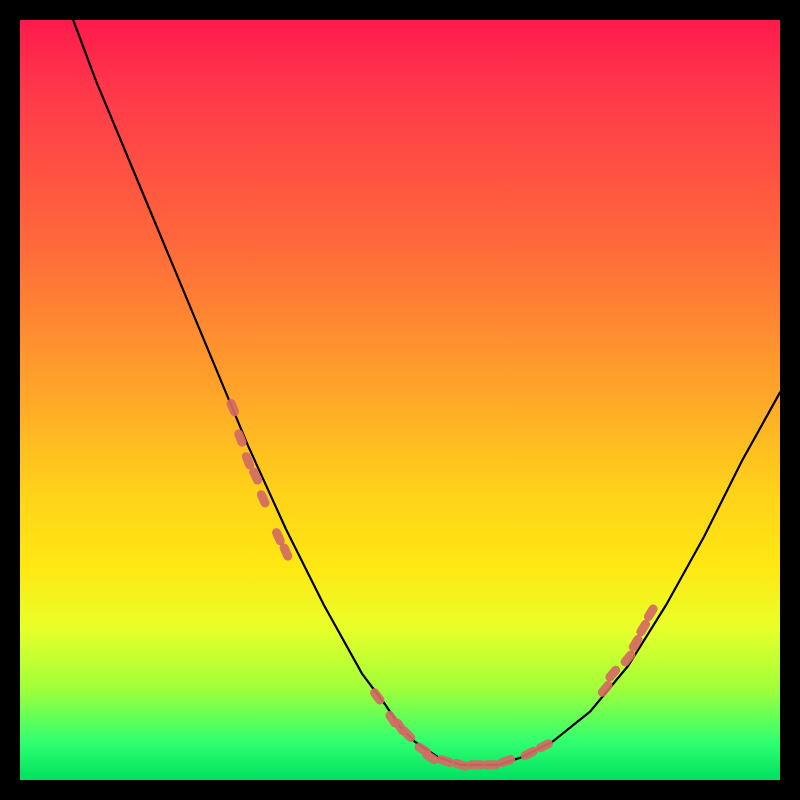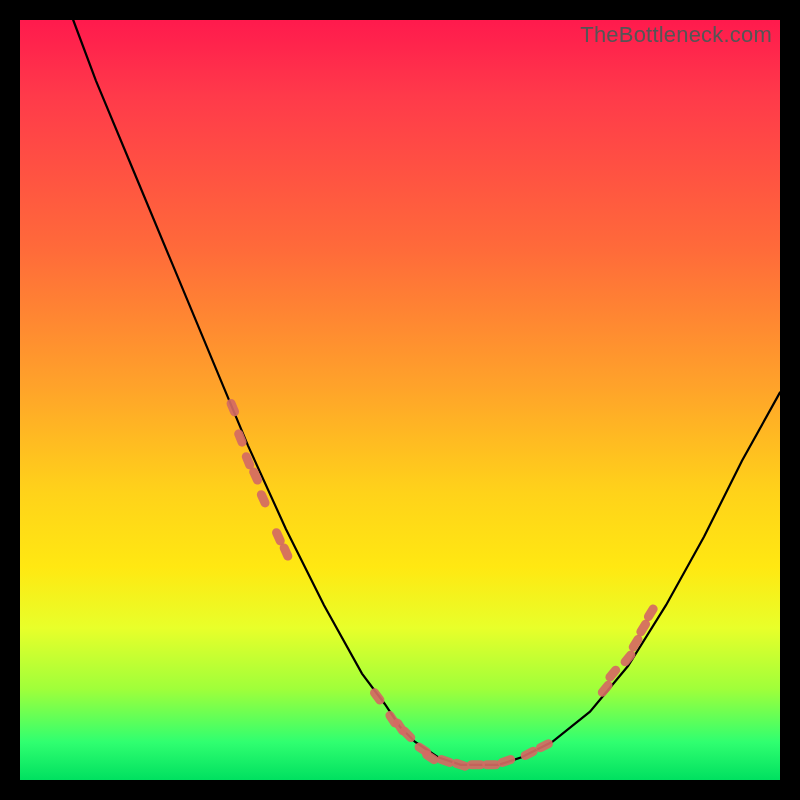--- a/index.html
+++ b/index.html
@@ -55,21 +55,20 @@
     width: 760px;
     height: 760px;
     overflow: visible;
   }
 </style>
 </head>
 <body>
 
 <div class="frame">
   <div class="plot">
-    <div class="watermark">TheBottleneck.com</div>
     <svg class="curve" viewBox="0 0 760 760" preserveAspectRatio="none">
       <path id="curve-path" fill="none" stroke="#000" stroke-width="2.2" stroke-linecap="round" d="M53.2 0.0 L76.0 60.8 L114.0 152.0 L152.0 243.2 L190.0 334.4 L228.0 425.6 L266.0 509.2 L304.0 585.2 L342.0 653.6 L364.8 684.0 L380.0 706.8 L395.2 722.0 L418.0 737.2 L440.8 744.8 L456.0 744.8 L478.8 744.8 L501.6 737.2 L532.0 722.0 L570.0 691.6 L608.0 646.0 L646.0 585.2 L684.0 516.8 L722.0 440.8 L760.0 372.4"></path>
       <g id="markers">
           <rect x="203.8" y="383.1" width="18" height="9" rx="4.5" ry="4.5" fill="#d46a63" opacity="0.92" transform="rotate(67.4 212.8 387.6)"></rect>
           <rect x="211.4" y="413.5" width="18" height="9" rx="4.5" ry="4.5" fill="#d46a63" opacity="0.92" transform="rotate(67.4 220.4 418.0)"></rect>
           <rect x="219.0" y="436.3" width="18" height="9" rx="4.5" ry="4.5" fill="#d46a63" opacity="0.92" transform="rotate(67.4 228.0 440.8)"></rect>
           <rect x="226.6" y="451.5" width="18" height="9" rx="4.5" ry="4.5" fill="#d46a63" opacity="0.92" transform="rotate(65.6 235.6 456.0)"></rect>
           <rect x="234.2" y="474.3" width="18" height="9" rx="4.5" ry="4.5" fill="#d46a63" opacity="0.92" transform="rotate(65.6 243.2 478.8)"></rect>
           <rect x="249.4" y="512.3" width="18" height="9" rx="4.5" ry="4.5" fill="#d46a63" opacity="0.92" transform="rotate(65.6 258.4 516.8)"></rect>
           <rect x="257.0" y="527.5" width="18" height="9" rx="4.5" ry="4.5" fill="#d46a63" opacity="0.92" transform="rotate(65.6 266.0 532.0)"></rect>

